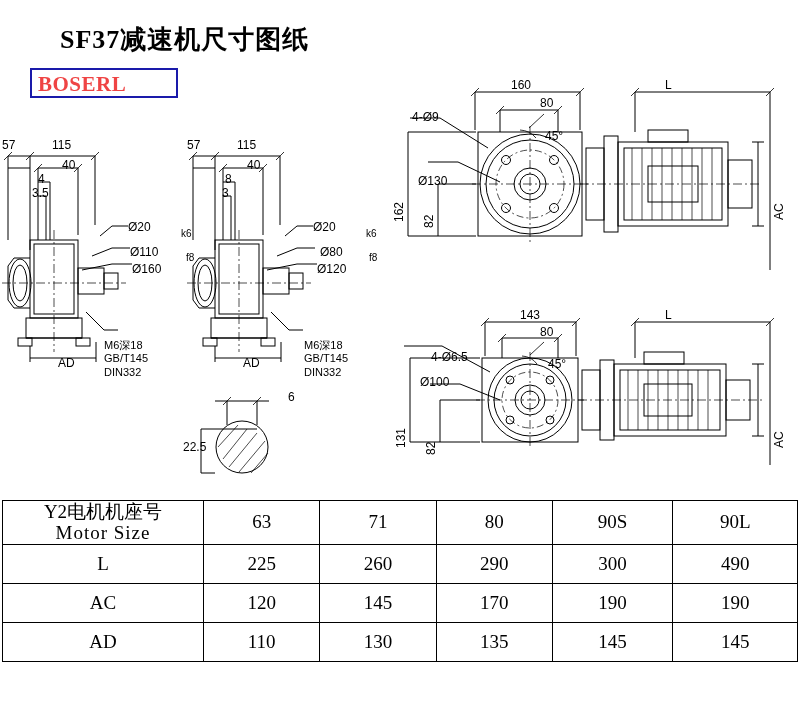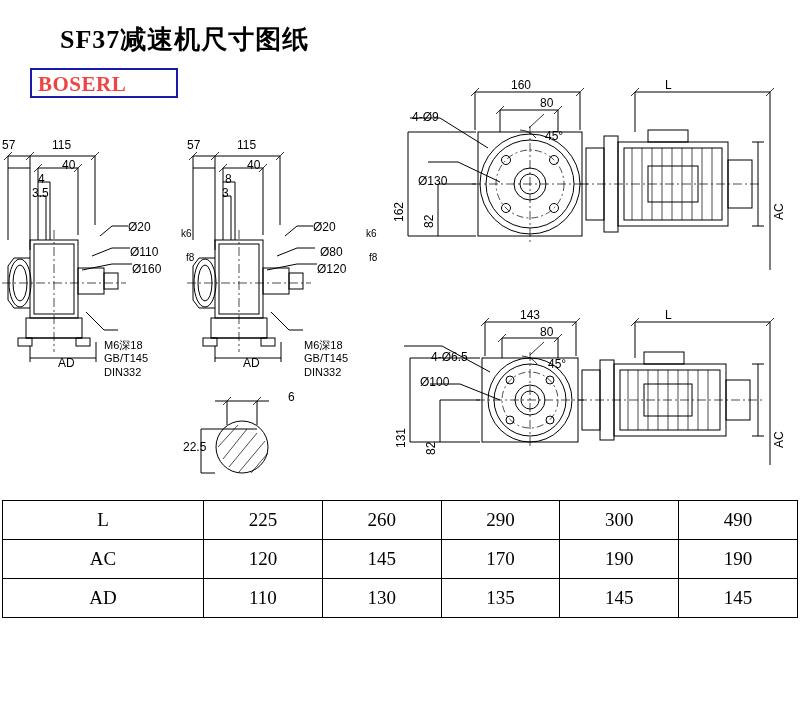--- a/index.html
+++ b/index.html
@@ -392,20 +392,31 @@
 <div class="abs dim" style="left:665px;top:308px;">L</div>
 <div class="abs dim" style="left:400px;top:350px;margin-left:31px;">4-Ø6.5</div>
 <div class="abs dim" style="left:548px;top:357px;">45°</div>
 <div class="abs dim" style="left:420px;top:375px;">Ø100</div>
 <div class="abs dim rot90" style="left:394px;top:448px;">131</div>
 <div class="abs dim rot90" style="left:424px;top:455px;">82</div>
 <div class="abs dim rot90" style="left:772px;top:448px;">AC</div>
 
 <table id="spec-table">
   <tbody>
+    <tr>
+      <td class="label lbl-two">
+        <span class="l1">Y2电机机座号</span>
+        <span class="l2">Motor Size</span>
+      </td>
+      <td>63</td>
+      <td>71</td>
+      <td>80</td>
+      <td>90S</td>
+      <td>90L</td>
+    </tr>
     <tr>
       <td class="label">L</td>
       <td>225</td>
       <td>260</td>
       <td>290</td>
       <td>300</td>
       <td>490</td>
     </tr>
     <tr>
       <td class="label">AC</td>

